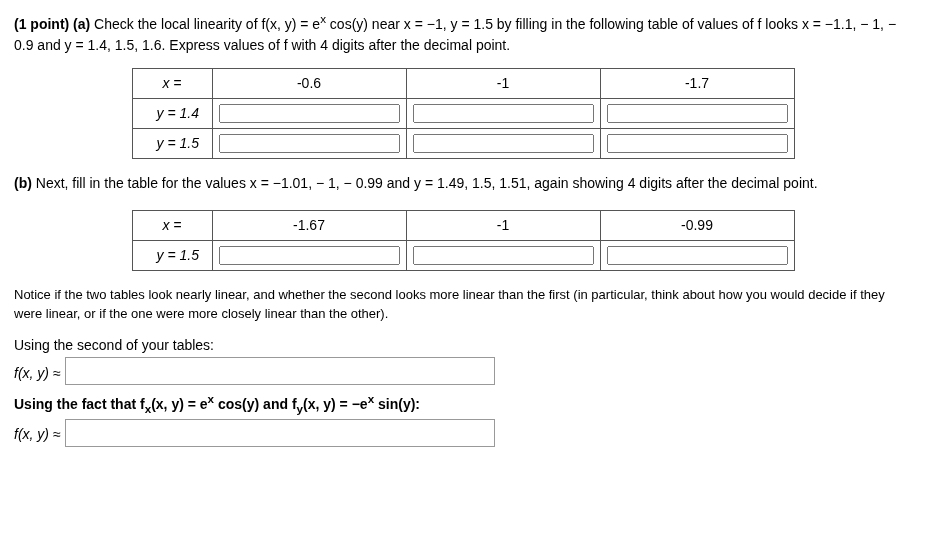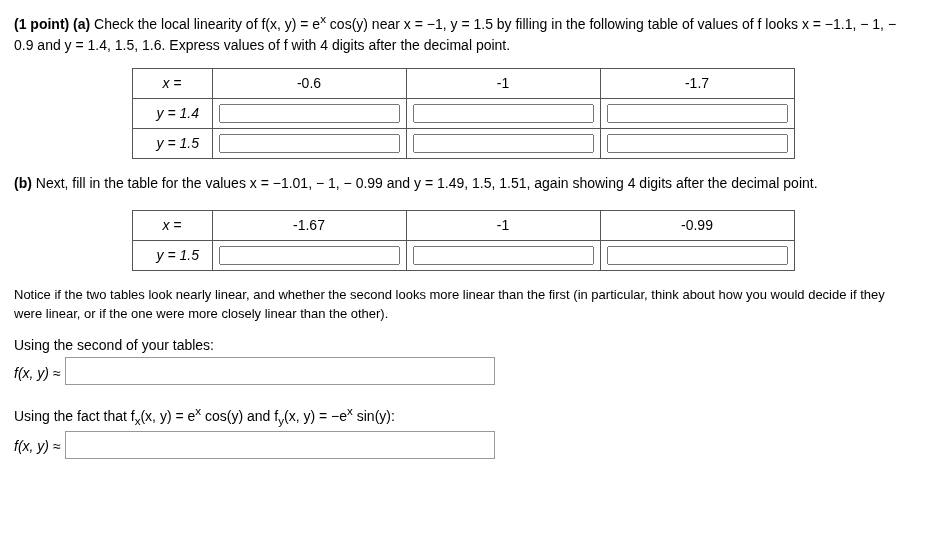--- a/index.html
+++ b/index.html
@@ -138,20 +138,20 @@
 <div class="notice-text">
   Notice if the two tables look nearly linear, and whether the second looks more linear than the first (in particular, think about how you would decide if they were linear, or if the one were more closely linear than the other).
 </div>
 
 <div class="part-c">
   <div style="margin-top:4px;">Using the second of your tables:</div>
   <div class="input-row">
     <span class="approx-label"><mi>f(x, y)</mi> ≈</span>
     <input type="text" style="width: 430px; height: 28px; border: 1px solid rgb(153, 153, 153); padding: 2px 6px; font-size: 13px;">
   </div>
-  <div style="margin-top:16px;">
+  <div style="margin-top:4px;font-weight:bold;">
     Using the fact that <mi>f<sub>x</sub>(x, y) = e<sup>x</sup> cos(y)</mi> and <mi>f<sub>y</sub>(x, y) = −e<sup>x</sup> sin(y)</mi>:
   </div>
   <div class="input-row">
     <span class="approx-label"><mi>f(x, y)</mi> ≈</span>
     <input type="text" style="width: 430px; height: 28px; border: 1px solid rgb(153, 153, 153); padding: 2px 6px; font-size: 13px;">
   </div>
 </div>
 
 </body></html>

